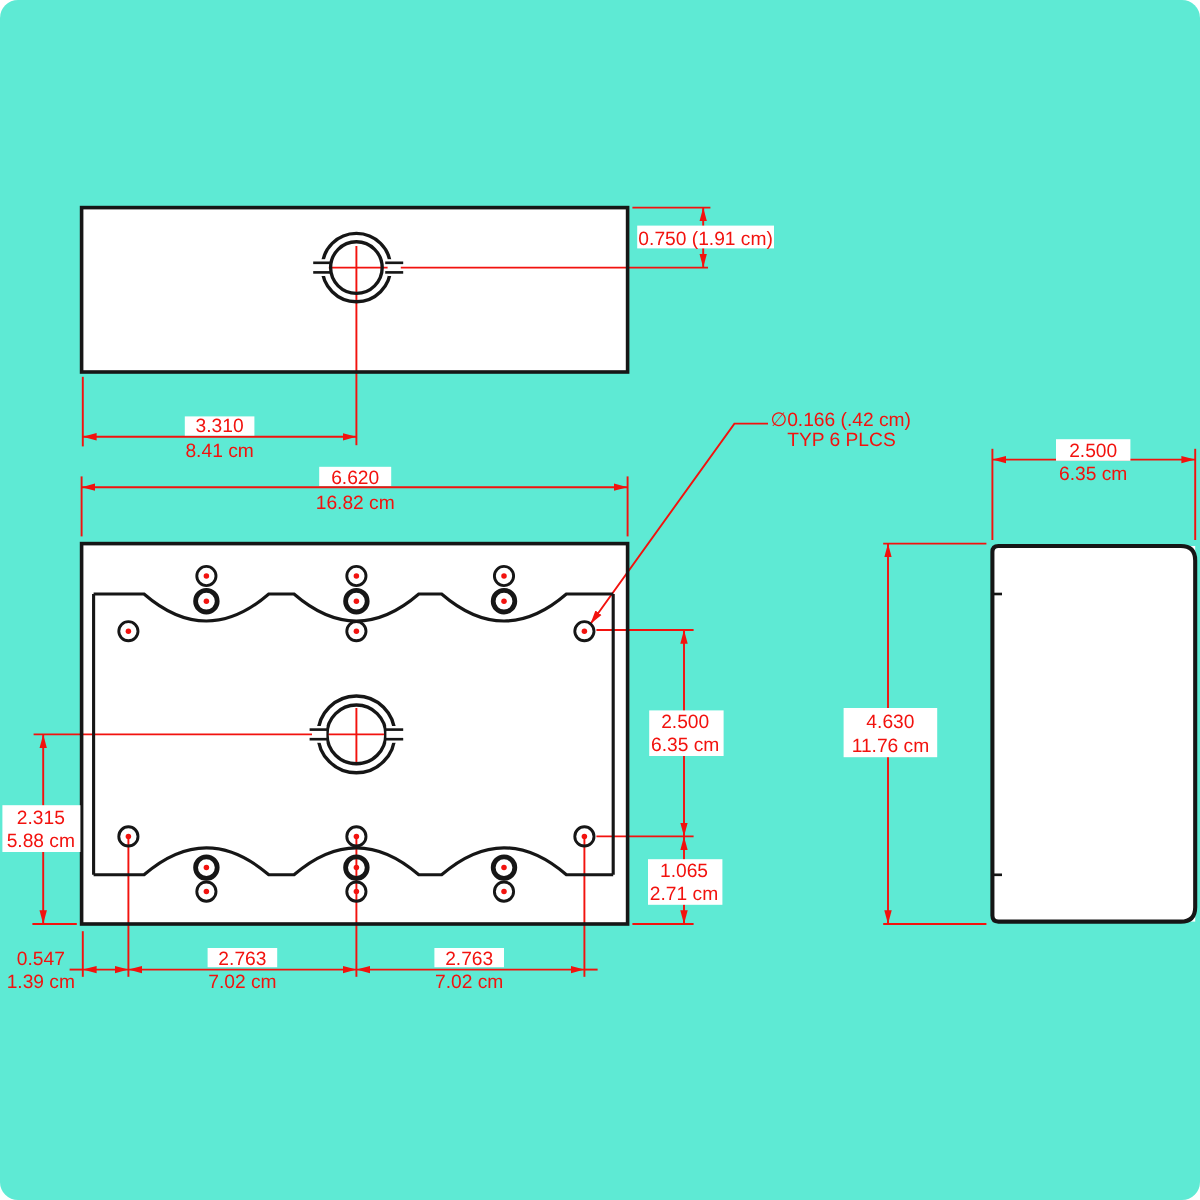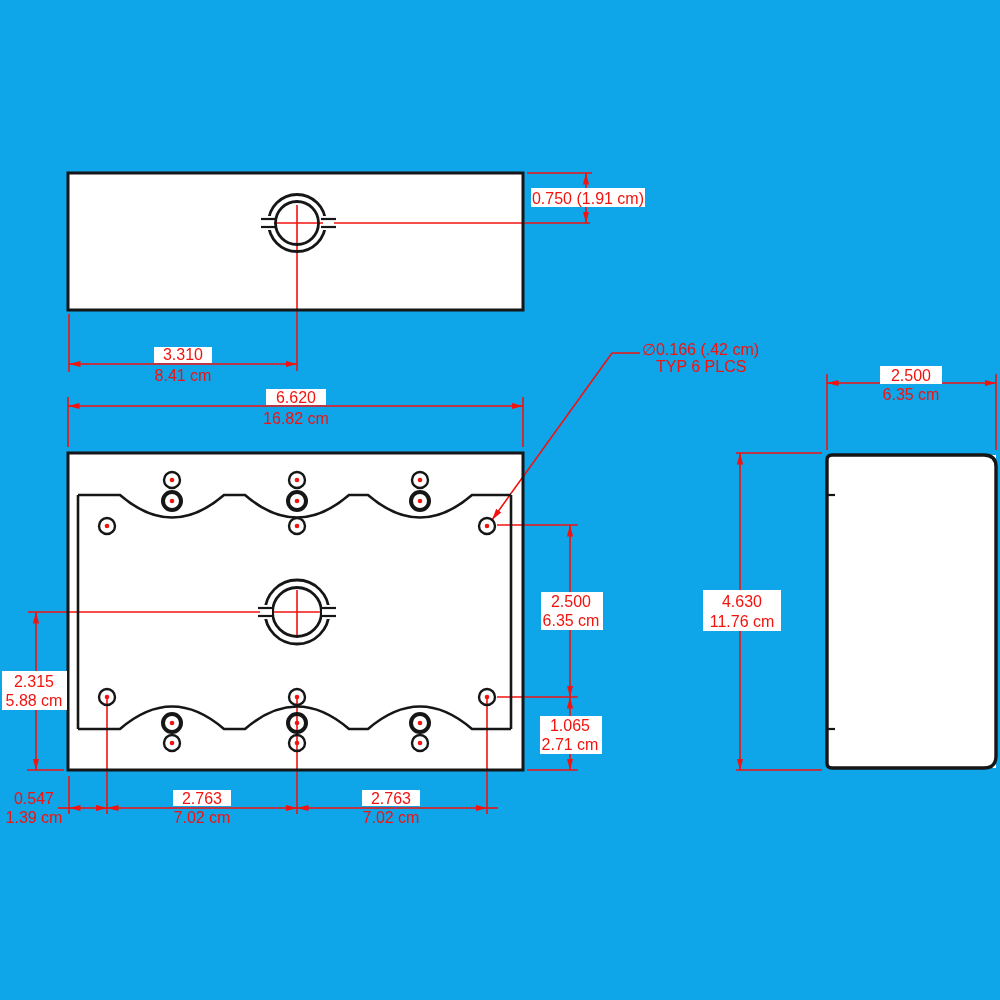--- a/index.html
+++ b/index.html
@@ -1,16 +1,16 @@
 <!DOCTYPE html>
 <html><head>
 <meta charset="utf-8">
 <style>
   html,body{margin:0;padding:0;background:#ffffff;}
-  .stage{width:1000px;height:1000px;position:relative;background:#0ea5e9;overflow:hidden;}
+  .stage{width:1000px;height:1000px;position:relative;background:#5eead4;overflow:hidden;border-radius:15px;}
   svg{display:block;}
   text{font-family:"Liberation Sans", sans-serif;font-size:16px;fill:#f2120e;}
   .blk{stroke:#161616;fill:none;}
   .red{stroke:#f2120e;stroke-width:1.6;fill:none;}
   .mask{fill:#ffffff;stroke:none;}
 </style>
 </head>
 <body>
 
 <div class="stage">

